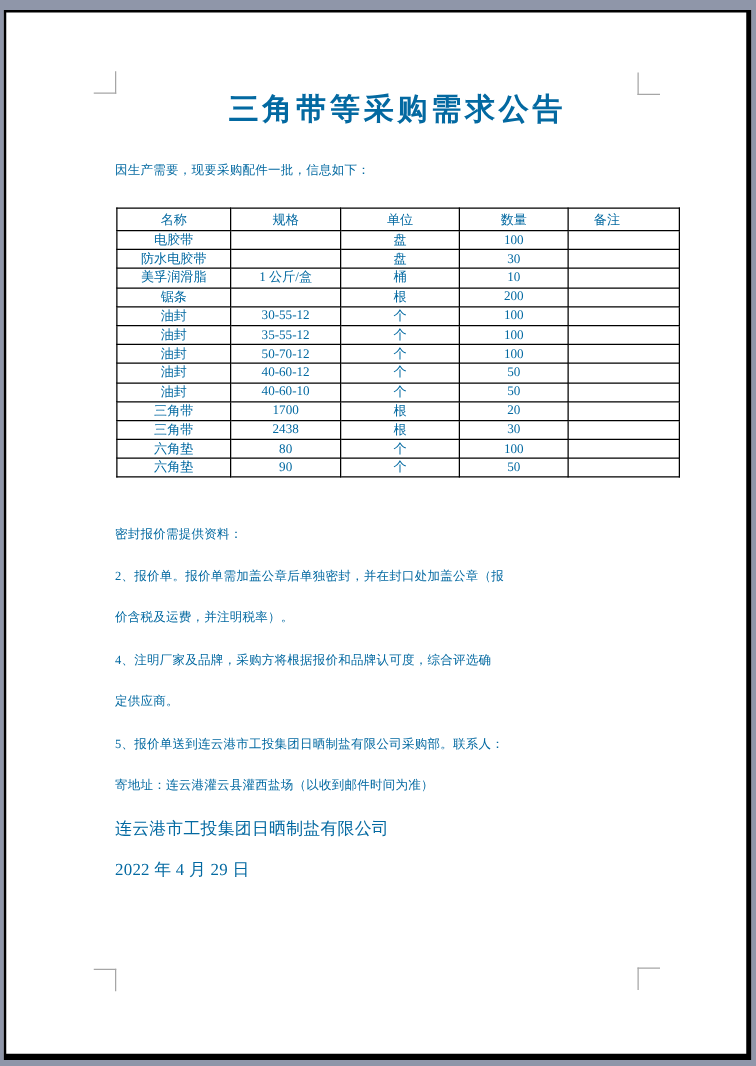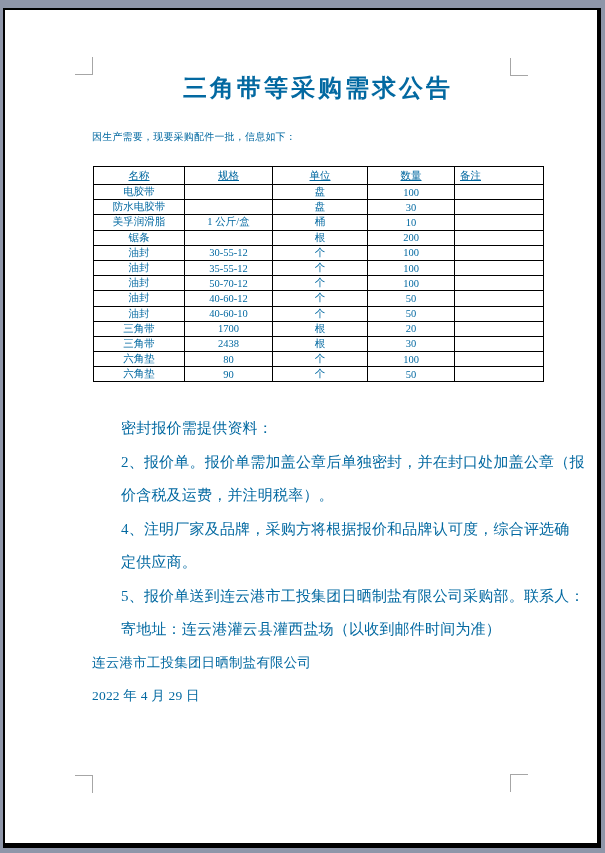--- a/index.html
+++ b/index.html
@@ -67,36 +67,35 @@
   }
   .doc-table th, .doc-table td {
     border: 1px solid #000;
     text-align: center;
     vertical-align: middle;
     padding: 0;
     overflow: hidden;
     white-space: nowrap;
     font-weight: normal;
   }
-  .doc-table th { height: 18px; text-decoration: underline; }
+  .doc-table th { height: 18px; }
   .doc-table td { height: 15.2px; }
-  .doc-table th:last-child { text-align: left; padding-left: 5px; }
+  .doc-table th:last-child { text-align: left; padding-left: 20px; }
   .body-text {
     position: absolute;
     left: 87px;
     top: 407px;
     width: 421px;
   }
   .text-line {
     height: 33.5px;
     line-height: 22px;
-    font-size: 15px;
+    font-size: 10px;
     letter-spacing: 0.2px;
     white-space: nowrap;
-    margin-left: 29px;
   }
   .sign-line {
     height: 33.5px;
     line-height: 22px;
     font-size: 13.5px;
     letter-spacing: 0.2px;
     white-space: nowrap;
     text-align: left;
   }
 </style>

